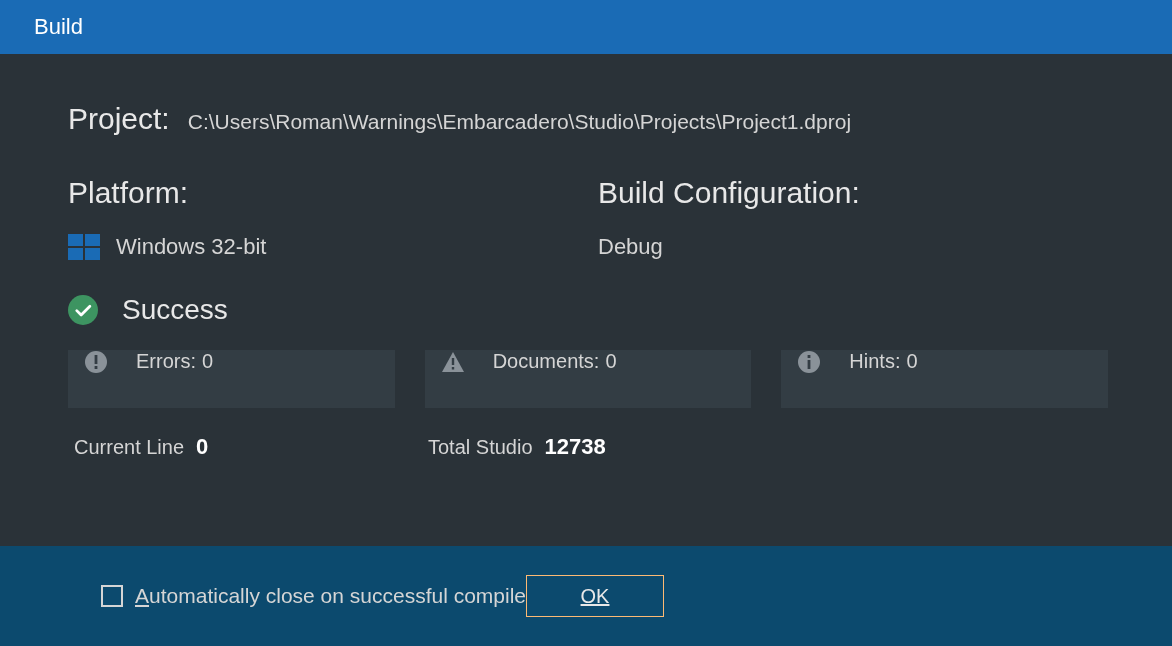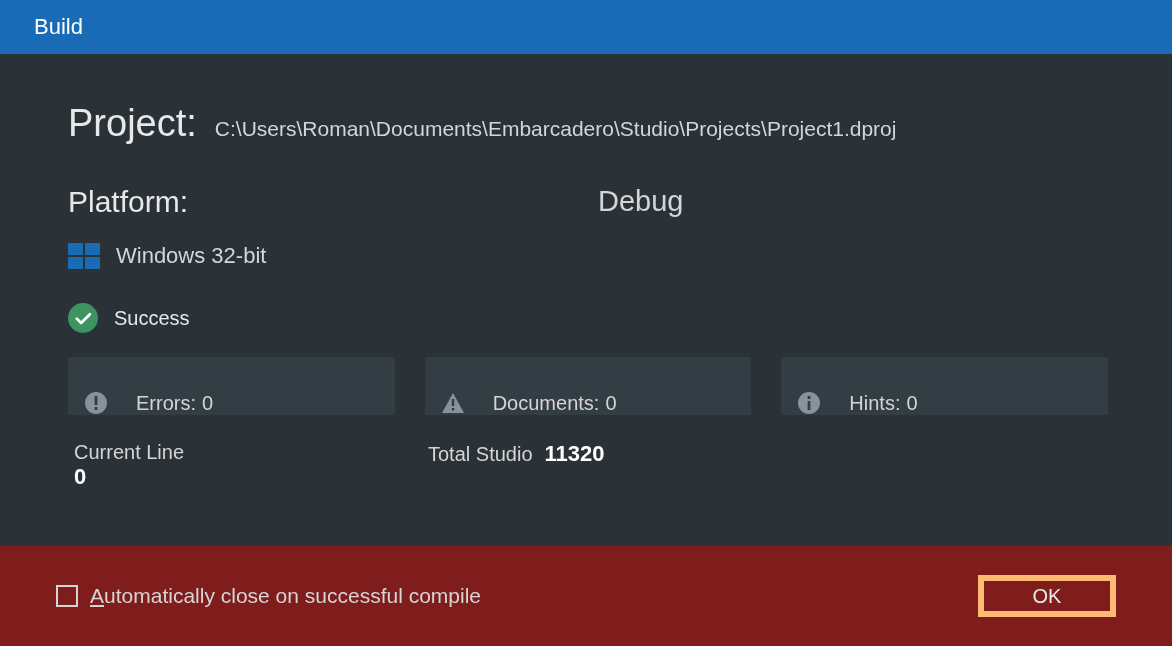--- a/index.html
+++ b/index.html
@@ -33,21 +33,21 @@
       height: 492px;
     }
     
     .project-row {
       display: flex;
       align-items: baseline;
       margin-bottom: 40px;
     }
     
     .project-label {
-      font-size: 38px;
+      font-size: 30px;
       color: #e8e8e8;
       font-weight: 400;
       margin-right: 18px;
     }
     
     .project-path {
       font-size: 21px;
       color: #d5d5d5;
       font-weight: 400;
     }
@@ -81,62 +81,63 @@
       grid-template-columns: 1fr 1fr;
       grid-template-rows: 1fr 1fr;
       gap: 2px;
     }
     
     .windows-icon span {
       background: #1a6bb5;
     }
     
     .build-config-value {
-      font-size: 29px;
+      font-size: 22px;
       color: #d5d5d5;
     }
     
     .status-row {
       display: flex;
       align-items: center;
       margin-top: 34px;
       margin-bottom: 24px;
     }
     
     .check-icon {
       width: 30px;
       height: 30px;
       margin-right: 16px;
     }
     
     .status-text {
-      font-size: 20px;
+      font-size: 28px;
       color: #e8e8e8;
       font-weight: 400;
+      margin-left: 8px;
     }
     
     .done-text {
       font-size: 20px;
       color: #ffffff;
       font-weight: 600;
       margin-bottom: 18px;
     }
     
     .stats-row {
       display: flex;
       gap: 30px;
       margin-bottom: 26px;
     }
     
     .stat-box {
       flex: 1;
       background: #333d44;
       height: 58px;
       display: flex;
-      align-items: flex-end;
+      align-items: flex-start;
       padding-left: 16px;
     }
     
     .stat-icon {
       width: 24px;
       height: 24px;
       margin-right: 28px;
       flex-shrink: 0;
     }
     
@@ -156,42 +157,41 @@
       padding-left: 6px;
     }
     
     .lines-item {
       display: flex;
       align-items: baseline;
     }
     
     .lines-item:first-child {
       width: 354px;
-      flex-direction: column;
     }
     
     .lines-label {
       font-size: 20px;
       color: #d5d5d5;
       margin-right: 12px;
     }
     
     .lines-value {
       font-size: 22px;
       color: #ffffff;
       font-weight: 600;
     }
     
     .footer {
       height: 100px;
-      background: #7f1d1d;
-      display: flex;
-      align-items: center;
-      justify-content: space-between;
-      padding: 0 56px;
+      background: #0c4a6e;
+      display: flex;
+      align-items: center;
+      justify-content: flex-start;
+      padding: 0 101px;
     }
     
     .checkbox-container {
       display: flex;
       align-items: center;
       cursor: pointer;
     }
     
     .checkbox {
       width: 22px;
@@ -207,58 +207,60 @@
     }
     
     .checkbox-label .underline {
       text-decoration: underline;
     }
     
     .ok-button {
       width: 138px;
       height: 42px;
       background: transparent;
-      border: 6px solid #fdba74;
+      border: 1px solid #fdba74;
       color: #e8e8e8;
       font-size: 20px;
       font-family: inherit;
       cursor: pointer;
       display: flex;
       align-items: center;
       justify-content: center;
+      text-decoration: underline;
     }
   </style>
 </head>
 <body>
 
 <div class="titlebar">
   <span>Build</span>
 </div>
 
 <div class="content">
 
   <div class="project-row">
     <span class="project-label">Project:</span>
-    <span class="project-path">C:\Users\Roman\Documents\Embarcadero\Studio\Projects\Project1.dproj</span>
+    <span class="project-path">C:\Users\Roman\Warnings\Embarcadero\Studio\Projects\Project1.dproj</span>
   </div>
 
   <div class="two-col">
     <div class="col">
       <div class="section-heading">Platform:</div>
       <div class="platform-row">
         <div class="windows-icon">
           <span></span>
             <span></span>
             <span></span>
             <span></span>
         </div>
         <span>Windows 32-bit</span>
       </div>
     </div>
     <div class="col">
+      <div class="section-heading">Build Configuration:</div>
       <div class="build-config-value">Debug</div>
     </div>
   </div>
 
   <div class="status-row">
     <svg class="check-icon" viewBox="0 0 24 24">
       <circle cx="12" cy="12" r="12" fill="#3d9461"></circle>
       <path d="M7 12.5 L10.5 16 L17.5 9" stroke="#ffffff" stroke-width="2.2" fill="none" stroke-linecap="round" stroke-linejoin="round"></path>
     </svg>
     <span class="status-text">Success</span>
@@ -295,21 +297,21 @@
     </div>
   </div>
 
   <div class="lines-row">
     <div class="lines-item">
       <span class="lines-label">Current Line</span>
       <span class="lines-value">0</span>
     </div>
     <div class="lines-item">
       <span class="lines-label">Total Studio</span>
-      <span class="lines-value">11320</span>
+      <span class="lines-value">12738</span>
     </div>
   </div>
 
 </div>
 
 <div class="footer">
   <div class="checkbox-container">
     <div class="checkbox"></div>
     <span class="checkbox-label"><span class="underline">A</span><span>utomatically close on successful compile</span></span>
   </div>

